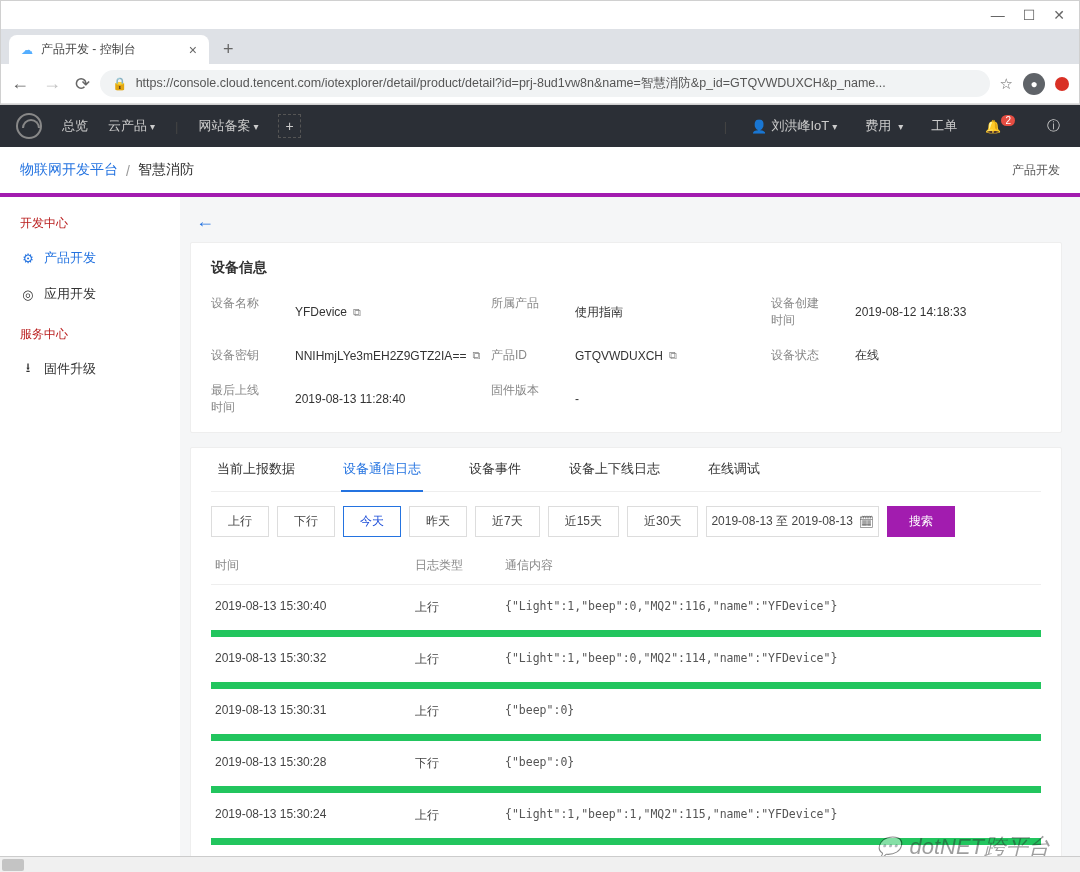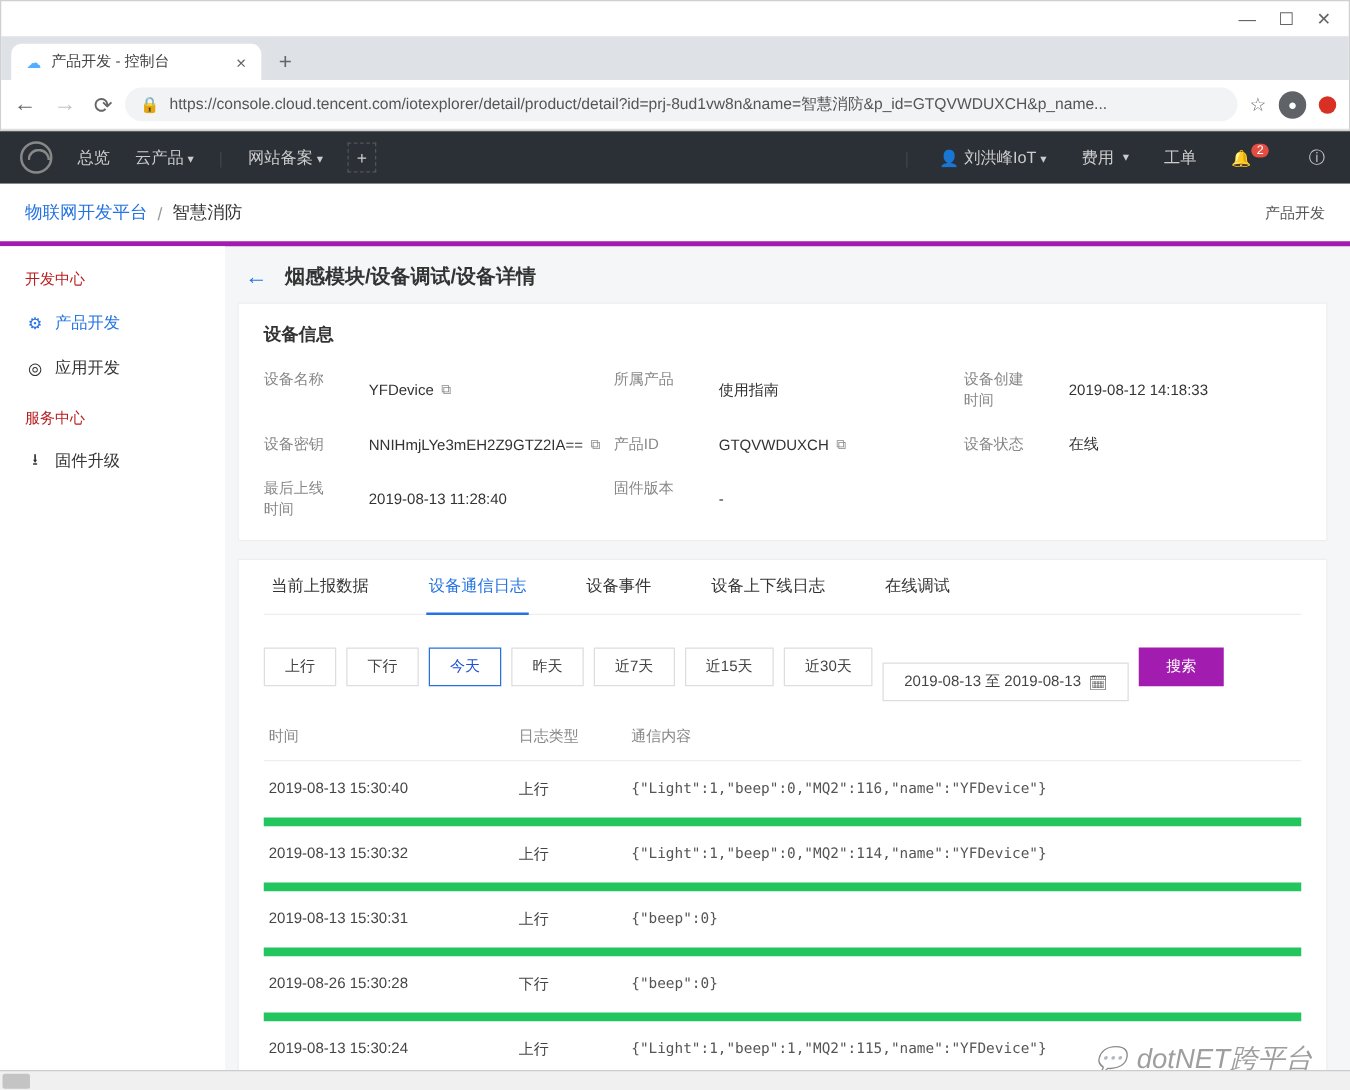--- a/index.html
+++ b/index.html
@@ -64,21 +64,21 @@
 
 
 .tabs { display: flex; gap: 44px; border-bottom: 1px solid #eee; padding: 0 4px; margin-bottom: 14px; font-size: 13px; }
 .tabs .tab-btn { padding: 12px 2px; cursor: pointer; color: #333; }
 .tabs .tab-btn.active { color: #2473e0; border-bottom: 2px solid #2473e0; margin-bottom: -1px; font-weight: 500; }
 
 
 .filters { display: flex; gap: 8px; align-items: center; margin-bottom: 10px; }
 .chip { border: 1px solid #ddd; padding: 6px 16px; font-size: 12px; cursor: pointer; color: #444; background: #fff; }
 .chip.active { color: #1d4ed8; border-color: #2473e0; }
-.date-range { border: 1px solid #ddd; padding: 6px 16px; font-size: 12px; color: #444; display: flex; align-items: center; gap: 6px; margin-top: 24px; }
+.date-range { border: 1px solid #ddd; padding: 6px 4px; font-size: 12px; color: #444; display: flex; align-items: center; gap: 6px; }
 .search-btn { background: #a21caf; color: #fff; padding: 7px 22px; font-size: 12px; cursor: pointer; border: none; }
 
 
 .log-head { display: flex; color: #888; font-size: 12px; padding: 10px 4px; border-bottom: 1px solid #eee; }
 .log-head .c1, .log-row .c1 { width: 200px; }
 .log-head .c2, .log-row .c2 { width: 90px; }
 .log-head .c3, .log-row .c3 { flex: 1; }
 .log-row { display: flex; padding: 14px 4px; border-bottom: 7px solid #22c55e; font-size: 12px; color: #444; }
 .log-row .c3 { color: #555; font-family: Consolas, monospace; font-size: 11.5px; }
 
@@ -170,21 +170,20 @@
     <div class="side-group-title" style="margin-top:14px">服务中心</div>
     <div class="side-item">
       <span class="ic">⭳</span>
       <span>固件升级</span>
     </div>
   </div>
 
   <div class="main">
     <div class="page-head">
       <span class="back">←</span>
-      <h2>烟感模块/设备调试/设备详情</h2>
     </div>
 
     <div class="panel">
       <div class="info-title">设备信息</div>
       <div class="info-grid" id="info-grid">
           <div class="info-item">
             <span class="k">设备名称</span>
             <span class="v ">YFDevice <span class="copy">⧉</span></span>
           </div>
           <div class="info-item">
@@ -252,21 +251,21 @@
             <div class="c1">2019-08-13 15:30:32</div>
             <div class="c2">上行</div>
             <div class="c3">{"Light":1,"beep":0,"MQ2":114,"name":"YFDevice"}</div>
           </div>
           <div class="log-row">
             <div class="c1">2019-08-13 15:30:31</div>
             <div class="c2">上行</div>
             <div class="c3">{"beep":0}</div>
           </div>
           <div class="log-row">
-            <div class="c1">2019-08-26 15:30:28</div>
+            <div class="c1">2019-08-13 15:30:28</div>
             <div class="c2">下行</div>
             <div class="c3">{"beep":0}</div>
           </div>
           <div class="log-row">
             <div class="c1">2019-08-13 15:30:24</div>
             <div class="c2">上行</div>
             <div class="c3">{"Light":1,"beep":1,"MQ2":115,"name":"YFDevice"}</div>
           </div>
           <div class="log-row">
             <div class="c1">2019-08-13 15:30:24</div>

